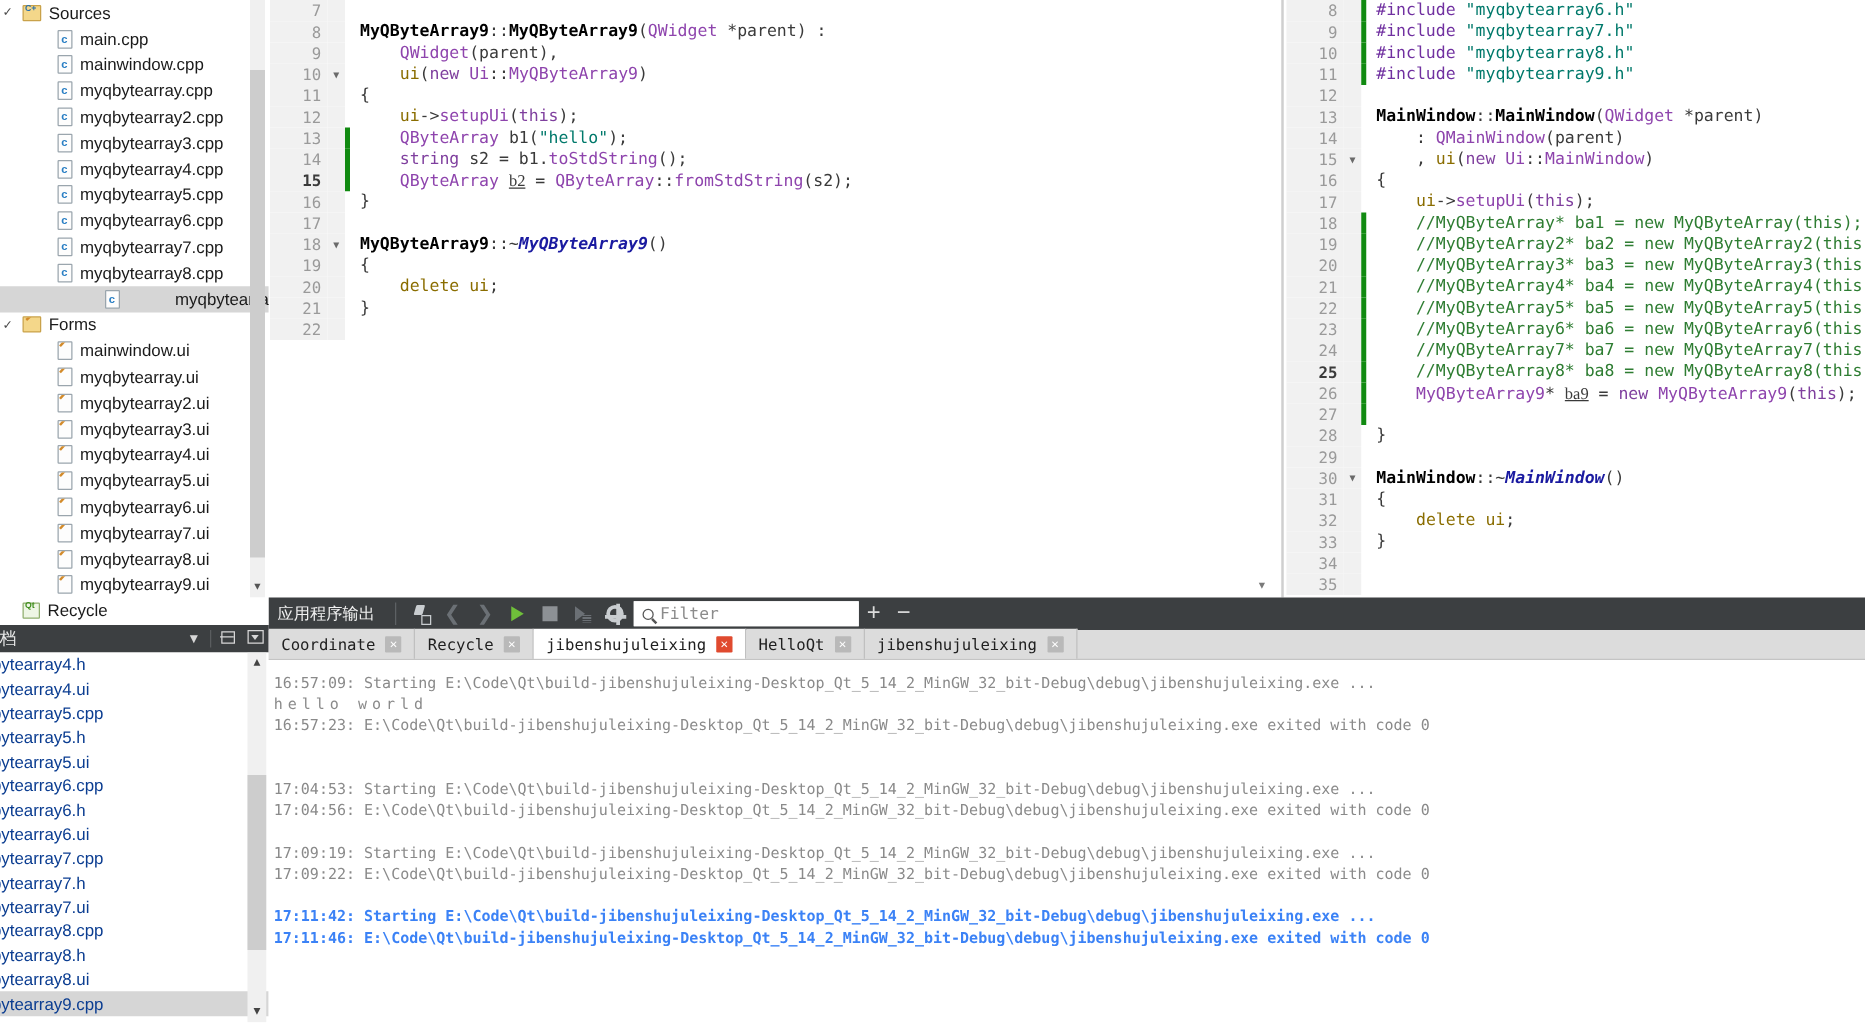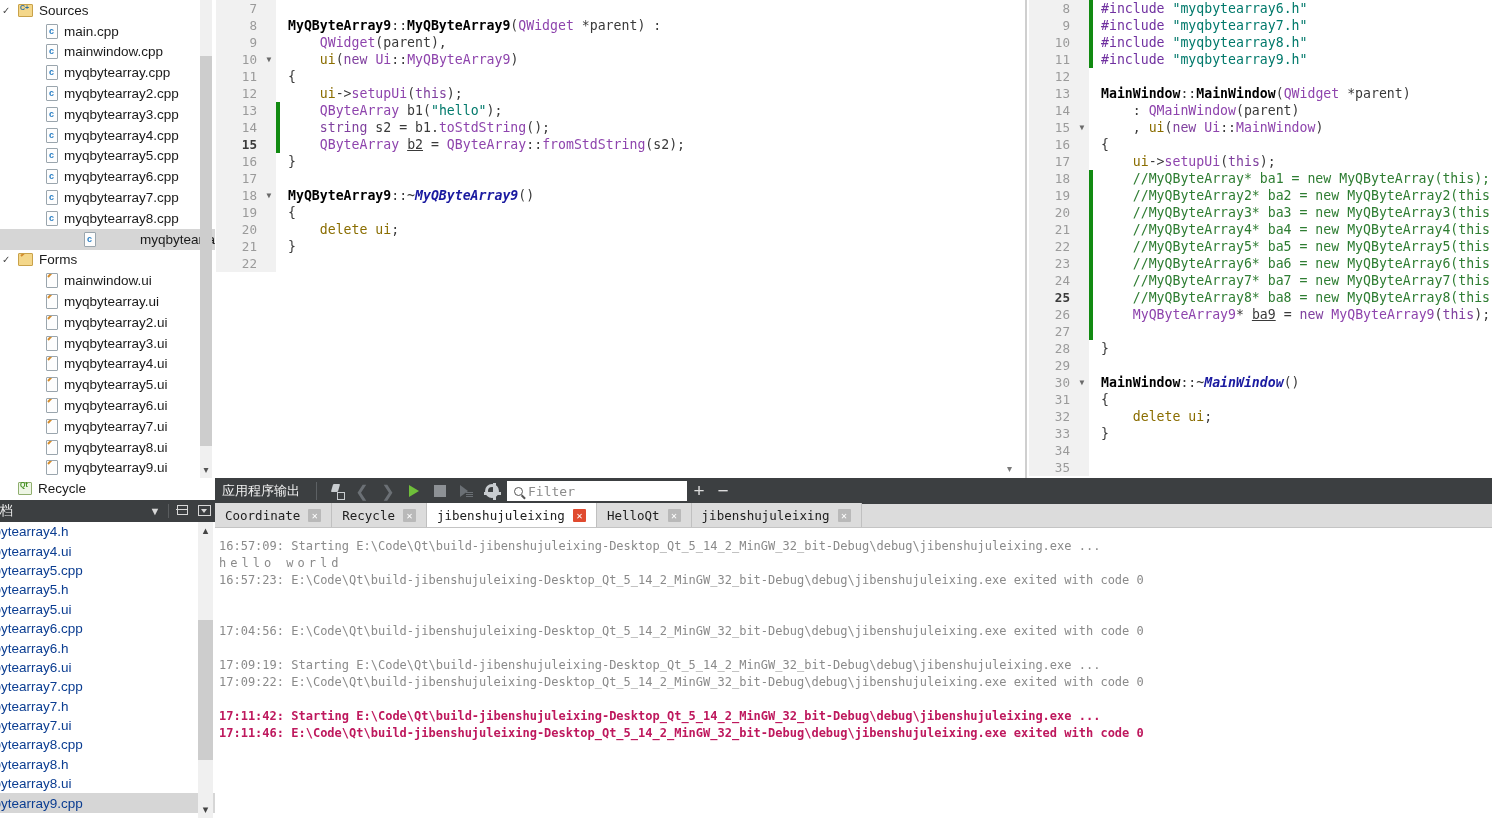--- a/index.html
+++ b/index.html
@@ -170,21 +170,21 @@
 
   
   .tk-kw   { color: #7f3f9e; }
   .tk-cls  { color: #000000; font-weight: bold; }
   .tk-str  { color: #00796b; }
   .tk-cmt  { color: #2e7d32; }
   .tk-pre  { color: #7030a0; text-align: right; }
   .tk-plain{ color: #3a3a3a; }
   .tk-var  { color: #8a6d00; }
   .tk-dtor { color: #1a1aa0; font-weight: bold; font-style: italic; }
-  .tk-und  { text-decoration: underline; }
+  .tk-und  { text-decoration: underline; font-family: Liberation Serif, serif; }
   .tk-ns   { color: #8e44ad; }
 
   .edit-vsb-center {
     position: absolute; right: 0; top: 0; width: 13px; height: 478px; background: #ffffff;
   }
   .edit-vsb-center .arrow {
     position: absolute; left: 0; bottom: 2px; width: 13px; height: 14px;
     color: #7a7a7a; font-size: 10px; text-align: center; line-height: 14px;
   }
   .split-line {
@@ -273,21 +273,21 @@
 
   .out-body {
     position: absolute; left: 215px; top: 528px; right: 0; bottom: 0;
     background: #ffffff; overflow: hidden; padding: 10px 0 0 4px;
   }
   .out-line {
     font-family: "DejaVu Sans Mono", monospace; font-size: 12px; line-height: 17px;
     white-space: pre; color: #8a8a8a;
   }
   .out-line.blank { color: transparent; }
-  .out-line.bold { color: #be185d; font-weight: bold; }
+  .out-line.bold { color: #3b82f6; font-weight: bold; }
   .out-line.hello { letter-spacing: 4px; color: #8a8a8a; }
 </style>
 </head>
 <body>
 
 <div class="app">
 
   <div class="left-col">
 
     <div class="project-tree" id="project-tree">
@@ -595,20 +595,21 @@
         <span class="x">✕</span>
       </div>
     </div>
 
   <div class="out-body" id="out-body">
       <div class="out-line ">16:57:09: Starting E:\Code\Qt\build-jibenshujuleixing-Desktop_Qt_5_14_2_MinGW_32_bit-Debug\debug\jibenshujuleixing.exe ...</div>
       <div class="out-line hello">hello world</div>
       <div class="out-line ">16:57:23: E:\Code\Qt\build-jibenshujuleixing-Desktop_Qt_5_14_2_MinGW_32_bit-Debug\debug\jibenshujuleixing.exe exited with code 0</div>
       <div class="out-line blank"> </div>
       <div class="out-line blank"> </div>
+      <div class="out-line ">17:04:53: Starting E:\Code\Qt\build-jibenshujuleixing-Desktop_Qt_5_14_2_MinGW_32_bit-Debug\debug\jibenshujuleixing.exe ...</div>
       <div class="out-line ">17:04:56: E:\Code\Qt\build-jibenshujuleixing-Desktop_Qt_5_14_2_MinGW_32_bit-Debug\debug\jibenshujuleixing.exe exited with code 0</div>
       <div class="out-line blank"> </div>
       <div class="out-line ">17:09:19: Starting E:\Code\Qt\build-jibenshujuleixing-Desktop_Qt_5_14_2_MinGW_32_bit-Debug\debug\jibenshujuleixing.exe ...</div>
       <div class="out-line ">17:09:22: E:\Code\Qt\build-jibenshujuleixing-Desktop_Qt_5_14_2_MinGW_32_bit-Debug\debug\jibenshujuleixing.exe exited with code 0</div>
       <div class="out-line blank"> </div>
       <div class="out-line bold">17:11:42: Starting E:\Code\Qt\build-jibenshujuleixing-Desktop_Qt_5_14_2_MinGW_32_bit-Debug\debug\jibenshujuleixing.exe ...</div>
       <div class="out-line bold">17:11:46: E:\Code\Qt\build-jibenshujuleixing-Desktop_Qt_5_14_2_MinGW_32_bit-Debug\debug\jibenshujuleixing.exe exited with code 0</div>
     </div>
 
 </div>

